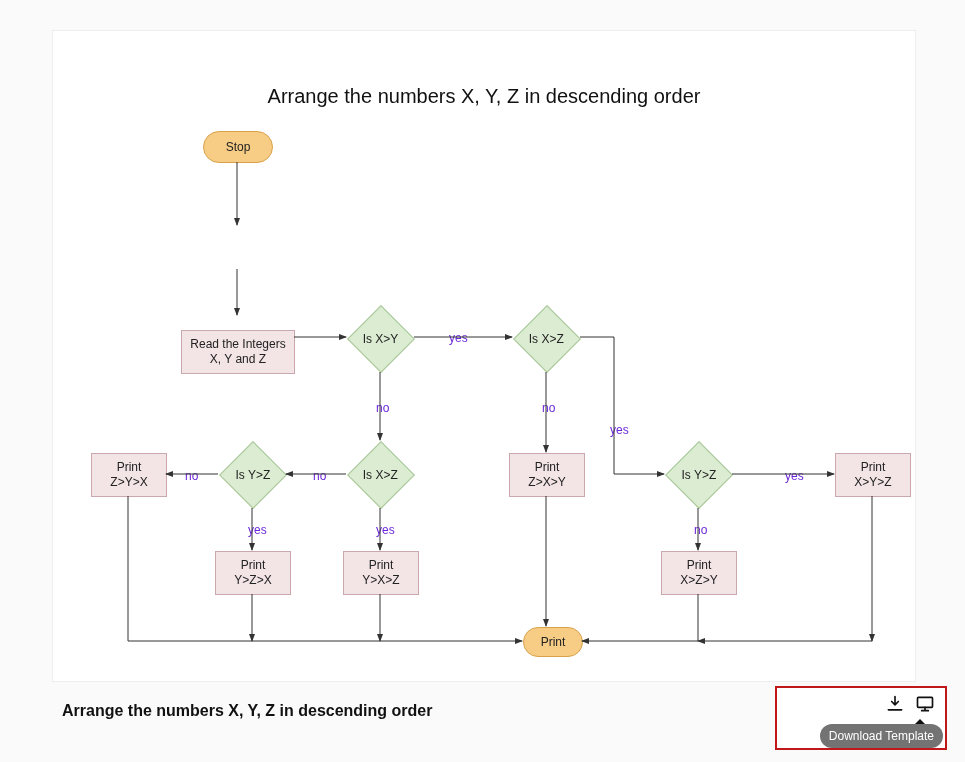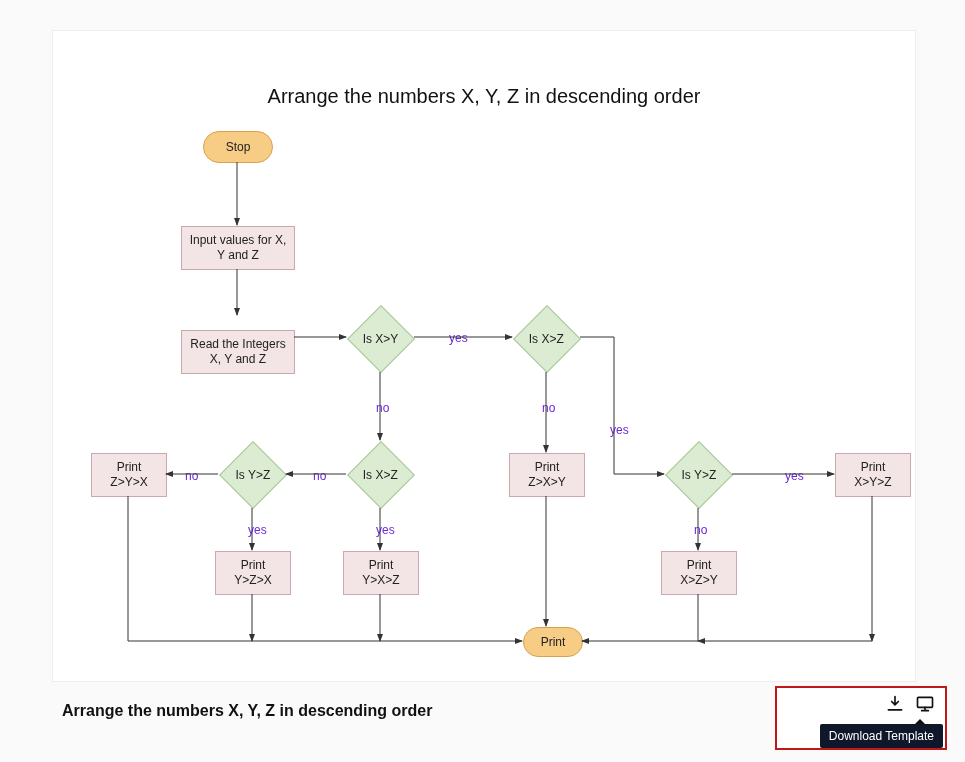--- a/index.html
+++ b/index.html
@@ -7,40 +7,37 @@
   .card{position:absolute;left:52px;top:30px;width:862px;height:650px;background:#fff;border:1px solid #eee;}
   .title{position:absolute;left:0;right:0;top:54px;text-align:center;font-size:20px;color:#111;}
   .shape{position:absolute;box-sizing:border-box;display:flex;align-items:center;justify-content:center;text-align:center;font-size:12px;line-height:1.25;color:#222;}
   .terminator{background:#f7cc85;border:1px solid #d8a24d;border-radius:20px;}
   .process{background:#f3e4e6;border:1px solid #caa8ad;}
   .decision{background:#dcecd2;border:1px solid #a7c795;transform:rotate(45deg);}
   .decision .txt{transform:rotate(-45deg);white-space:nowrap;}
   .edge-label{position:absolute;font-size:12px;color:#6d28d9;background:#fff;padding:0 2px;}
   .caption{position:absolute;left:62px;top:702px;font-size:16px;font-weight:600;color:#111;}
   .footer-box{position:absolute;right:18px;top:686px;width:168px;height:60px;border:2px solid #c01818;background:#fff;}
-  .tooltip{position:absolute;right:22px;top:724px;background:#0f172a;color:#fff;font-size:12px;padding:5px 9px;border-radius:2px;}
+  .tooltip{position:absolute;right:22px;top:724px;background:#737373;color:#fff;font-size:12px;padding:5px 9px;border-radius:12px;}
   .tooltip::before{content:"";position:absolute;top:-5px;right:18px;border-left:5px solid transparent;border-right:5px solid transparent;border-bottom:5px solid #111;}
   .icons{position:absolute;right:30px;top:694px;display:flex;gap:10px;}
   .ico{width:20px;height:20px;display:block;}
   svg.overlay{position:absolute;left:52px;top:30px;width:862px;height:650px;pointer-events:none;}
 </style>
 </head>
 <body>
 
 <div class="page">
   <div class="card">
     <div class="title">Arrange the numbers X, Y, Z in descending order</div>
 
     <div class="shape terminator" style="left:150px;top:100px;width:70px;height:32px">
       <span>Stop</span>
     </div>
 
-    <div class="shape process" style="left:128px;top:195px;width:114px;height:44px;padding:0 6px">
-      <span>Input values for X, Y and Z</span>
-    </div>
 
     <div class="shape process" style="left:128px;top:299px;width:114px;height:44px;padding:0 6px">
       <span>Read the Integers X, Y and Z</span>
     </div>
 
     <div class="shape decision" style="left:304px;top:284px;width:48px;height:48px">
       <span class="txt">Is X&gt;Y</span>
     </div>
 
     <div class="shape decision" style="left:470px;top:284px;width:48px;height:48px">

